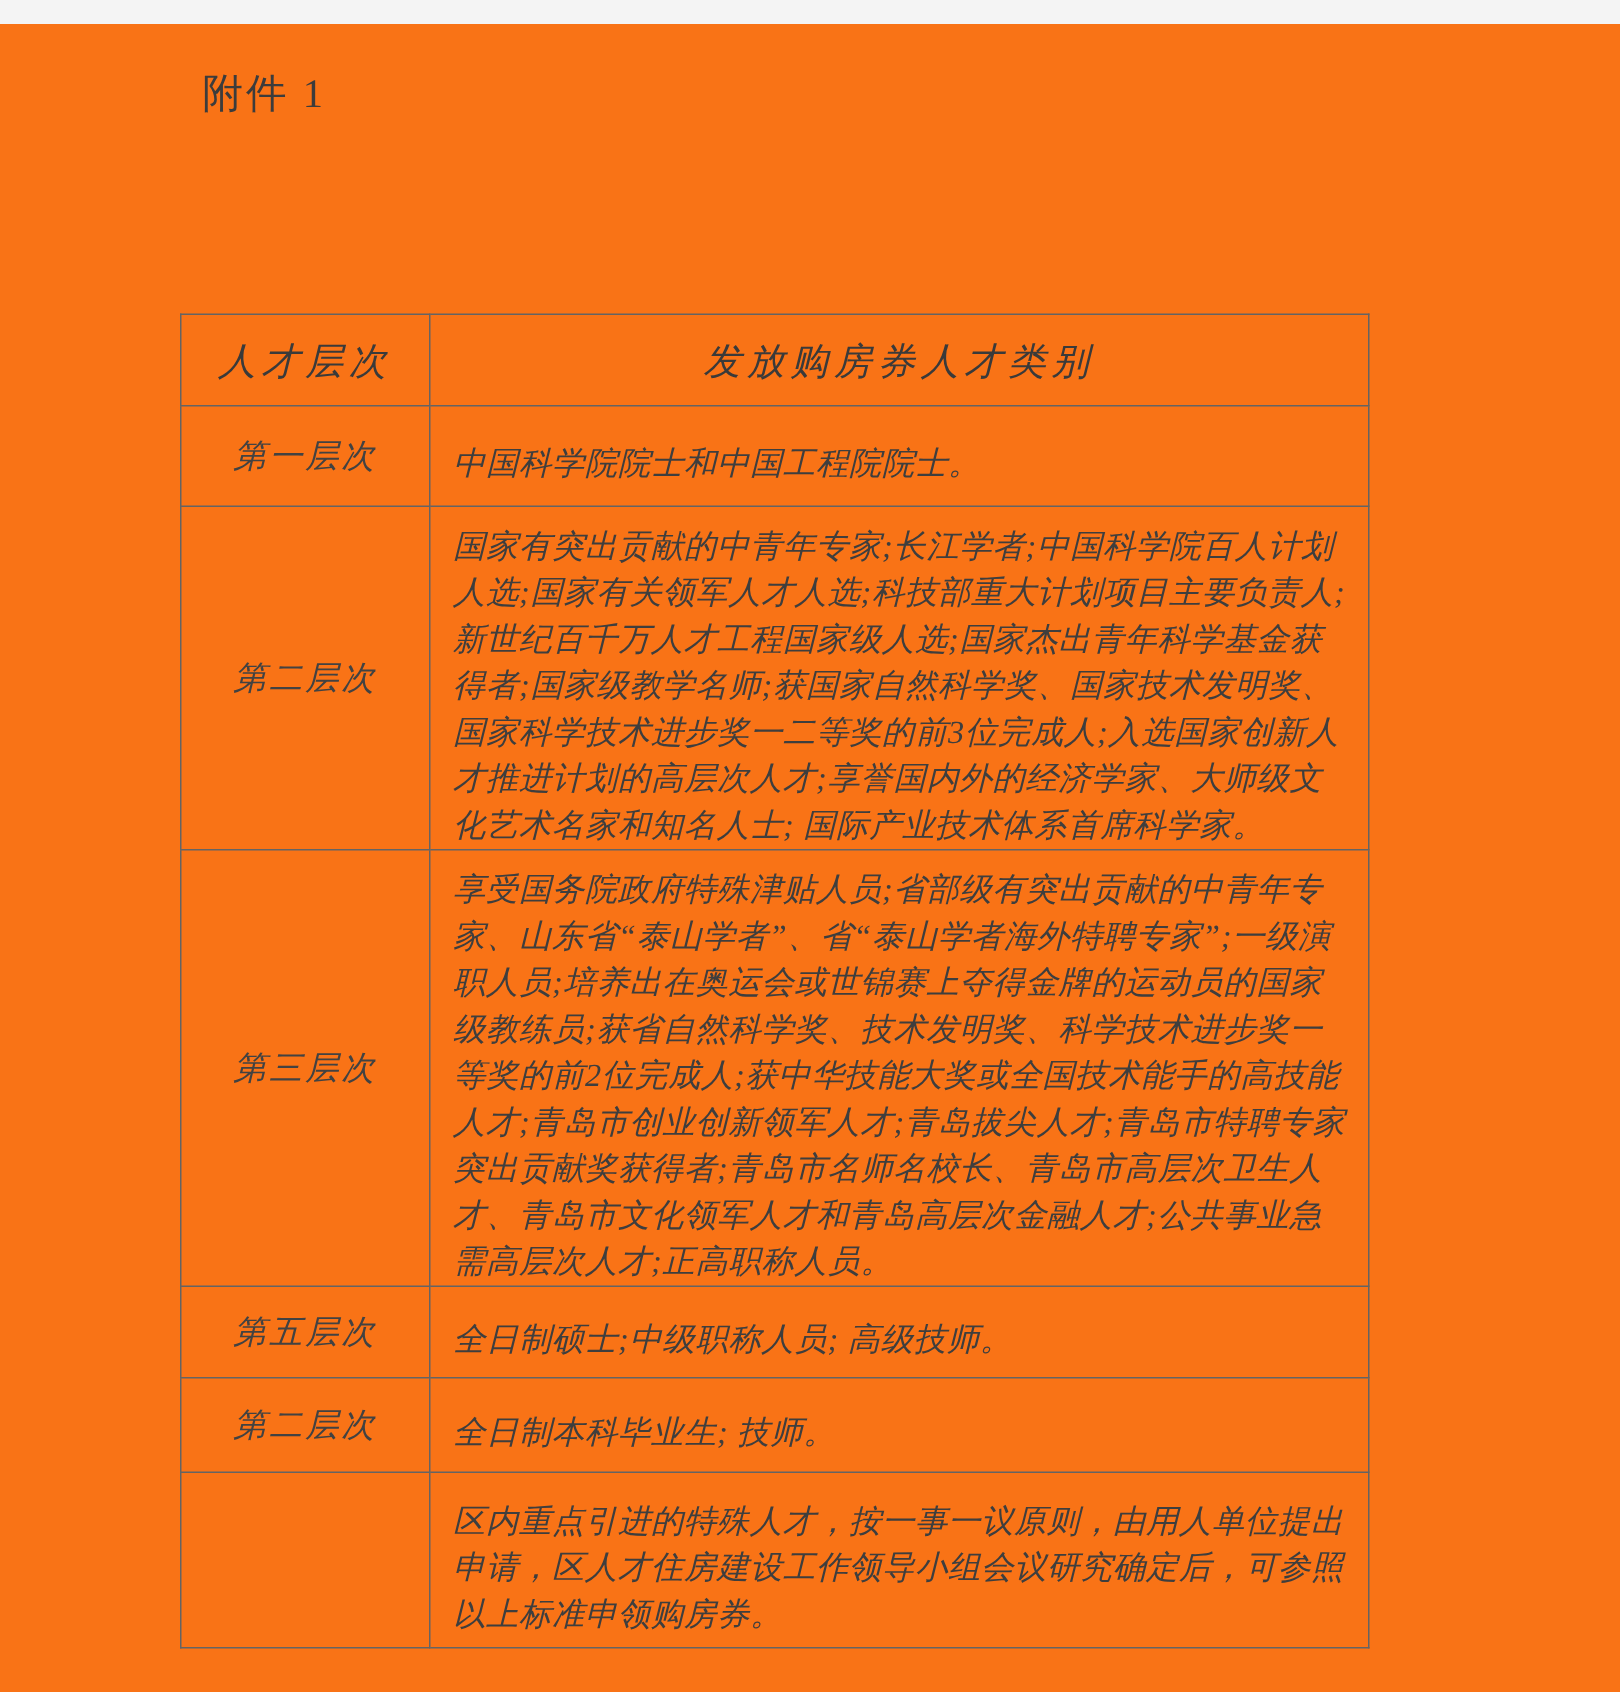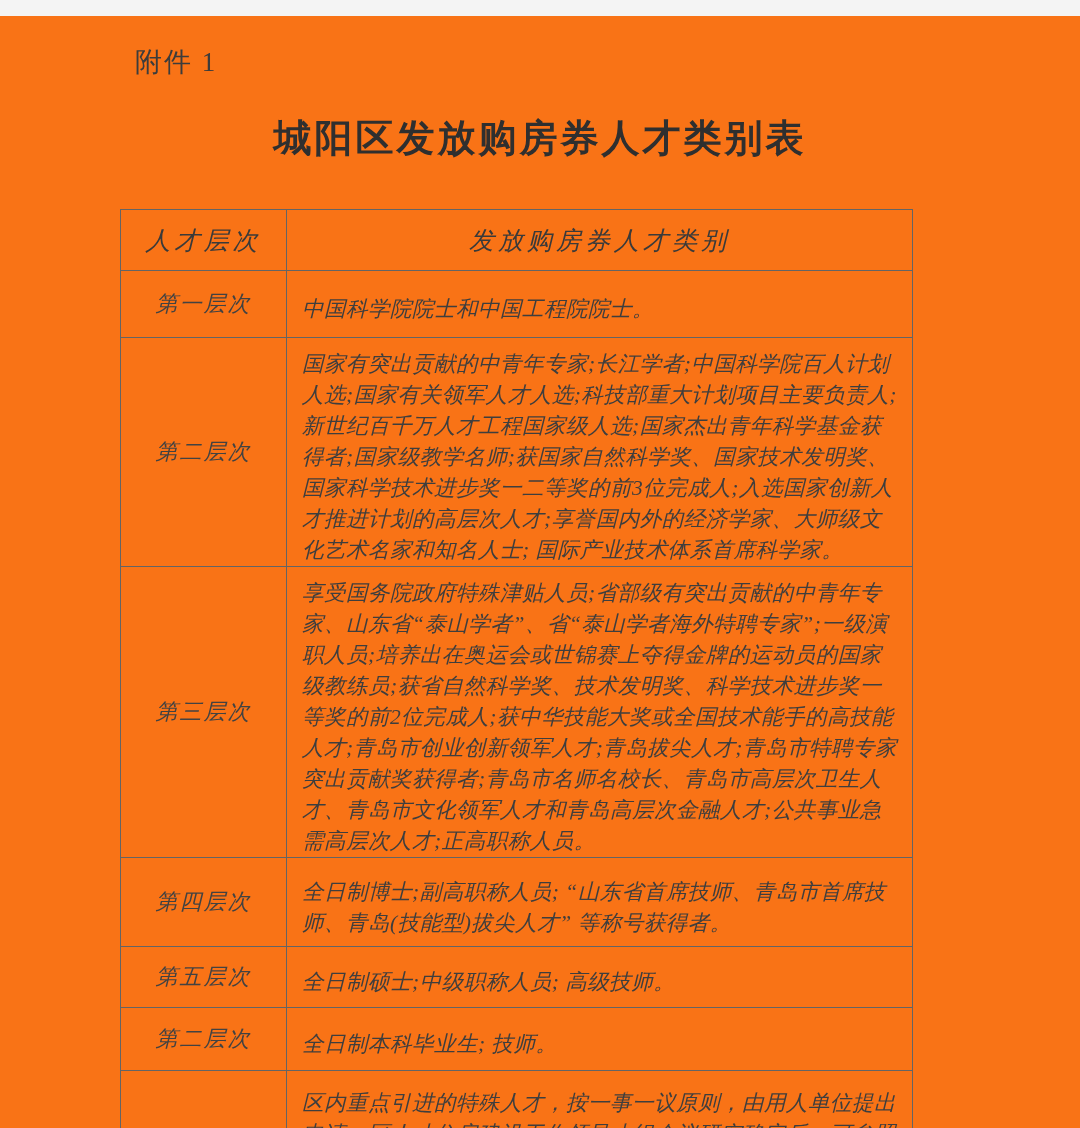--- a/index.html
+++ b/index.html
@@ -82,21 +82,20 @@
   tr.r6 td { height: 50px; }
   tr.r7 td { height: 104px; }
 </style>
 </head>
 <body>
 
 <div class="page">
 
   <div class="attachment-label">附件 1</div>
 
-  <div class="doc-title">城阳区发放购房券人才类别表</div>
 
   <table class="talent-table">
     <colgroup>
       <col class="level-col">
       <col class="cat-col">
     </colgroup>
     <thead>
       <tr>
         <th class="header-cell">人才层次</th>
         <th class="header-cell">发放购房券人才类别</th>
@@ -108,24 +107,20 @@
         <td class="cat-cell">中国科学院院士和中国工程院院士。</td>
       </tr>
       <tr class="r2">
         <td class="level-cell">第二层次</td>
         <td class="cat-cell">国家有突出贡献的中青年专家;长江学者;中国科学院百人计划人选;国家有关领军人才人选;科技部重大计划项目主要负责人;新世纪百千万人才工程国家级人选;国家杰出青年科学基金获得者;国家级教学名师;获国家自然科学奖、国家技术发明奖、国家科学技术进步奖一二等奖的前3位完成人;入选国家创新人才推进计划的高层次人才;享誉国内外的经济学家、大师级文化艺术名家和知名人士; 国际产业技术体系首席科学家。</td>
       </tr>
       <tr class="r3">
         <td class="level-cell">第三层次</td>
         <td class="cat-cell">享受国务院政府特殊津贴人员;省部级有突出贡献的中青年专家、山东省“泰山学者”、省“泰山学者海外特聘专家”;一级演职人员;培养出在奥运会或世锦赛上夺得金牌的运动员的国家级教练员;获省自然科学奖、技术发明奖、科学技术进步奖一等奖的前2位完成人;获中华技能大奖或全国技术能手的高技能人才;青岛市创业创新领军人才;青岛拔尖人才;青岛市特聘专家突出贡献奖获得者;青岛市名师名校长、青岛市高层次卫生人才、青岛市文化领军人才和青岛高层次金融人才;公共事业急需高层次人才;正高职称人员。</td>
       </tr>
-      <tr class="r4">
-        <td class="level-cell">第四层次</td>
-        <td class="cat-cell">全日制博士;副高职称人员; “山东省首席技师、青岛市首席技师、青岛(技能型)拔尖人才” 等称号获得者。</td>
-      </tr>
       <tr class="r5">
         <td class="level-cell">第五层次</td>
         <td class="cat-cell">全日制硕士;中级职称人员; 高级技师。</td>
       </tr>
       <tr class="r6">
         <td class="level-cell">第二层次</td>
         <td class="cat-cell">全日制本科毕业生; 技师。</td>
       </tr>
       <tr class="r7">
         <td class="level-cell"></td>

